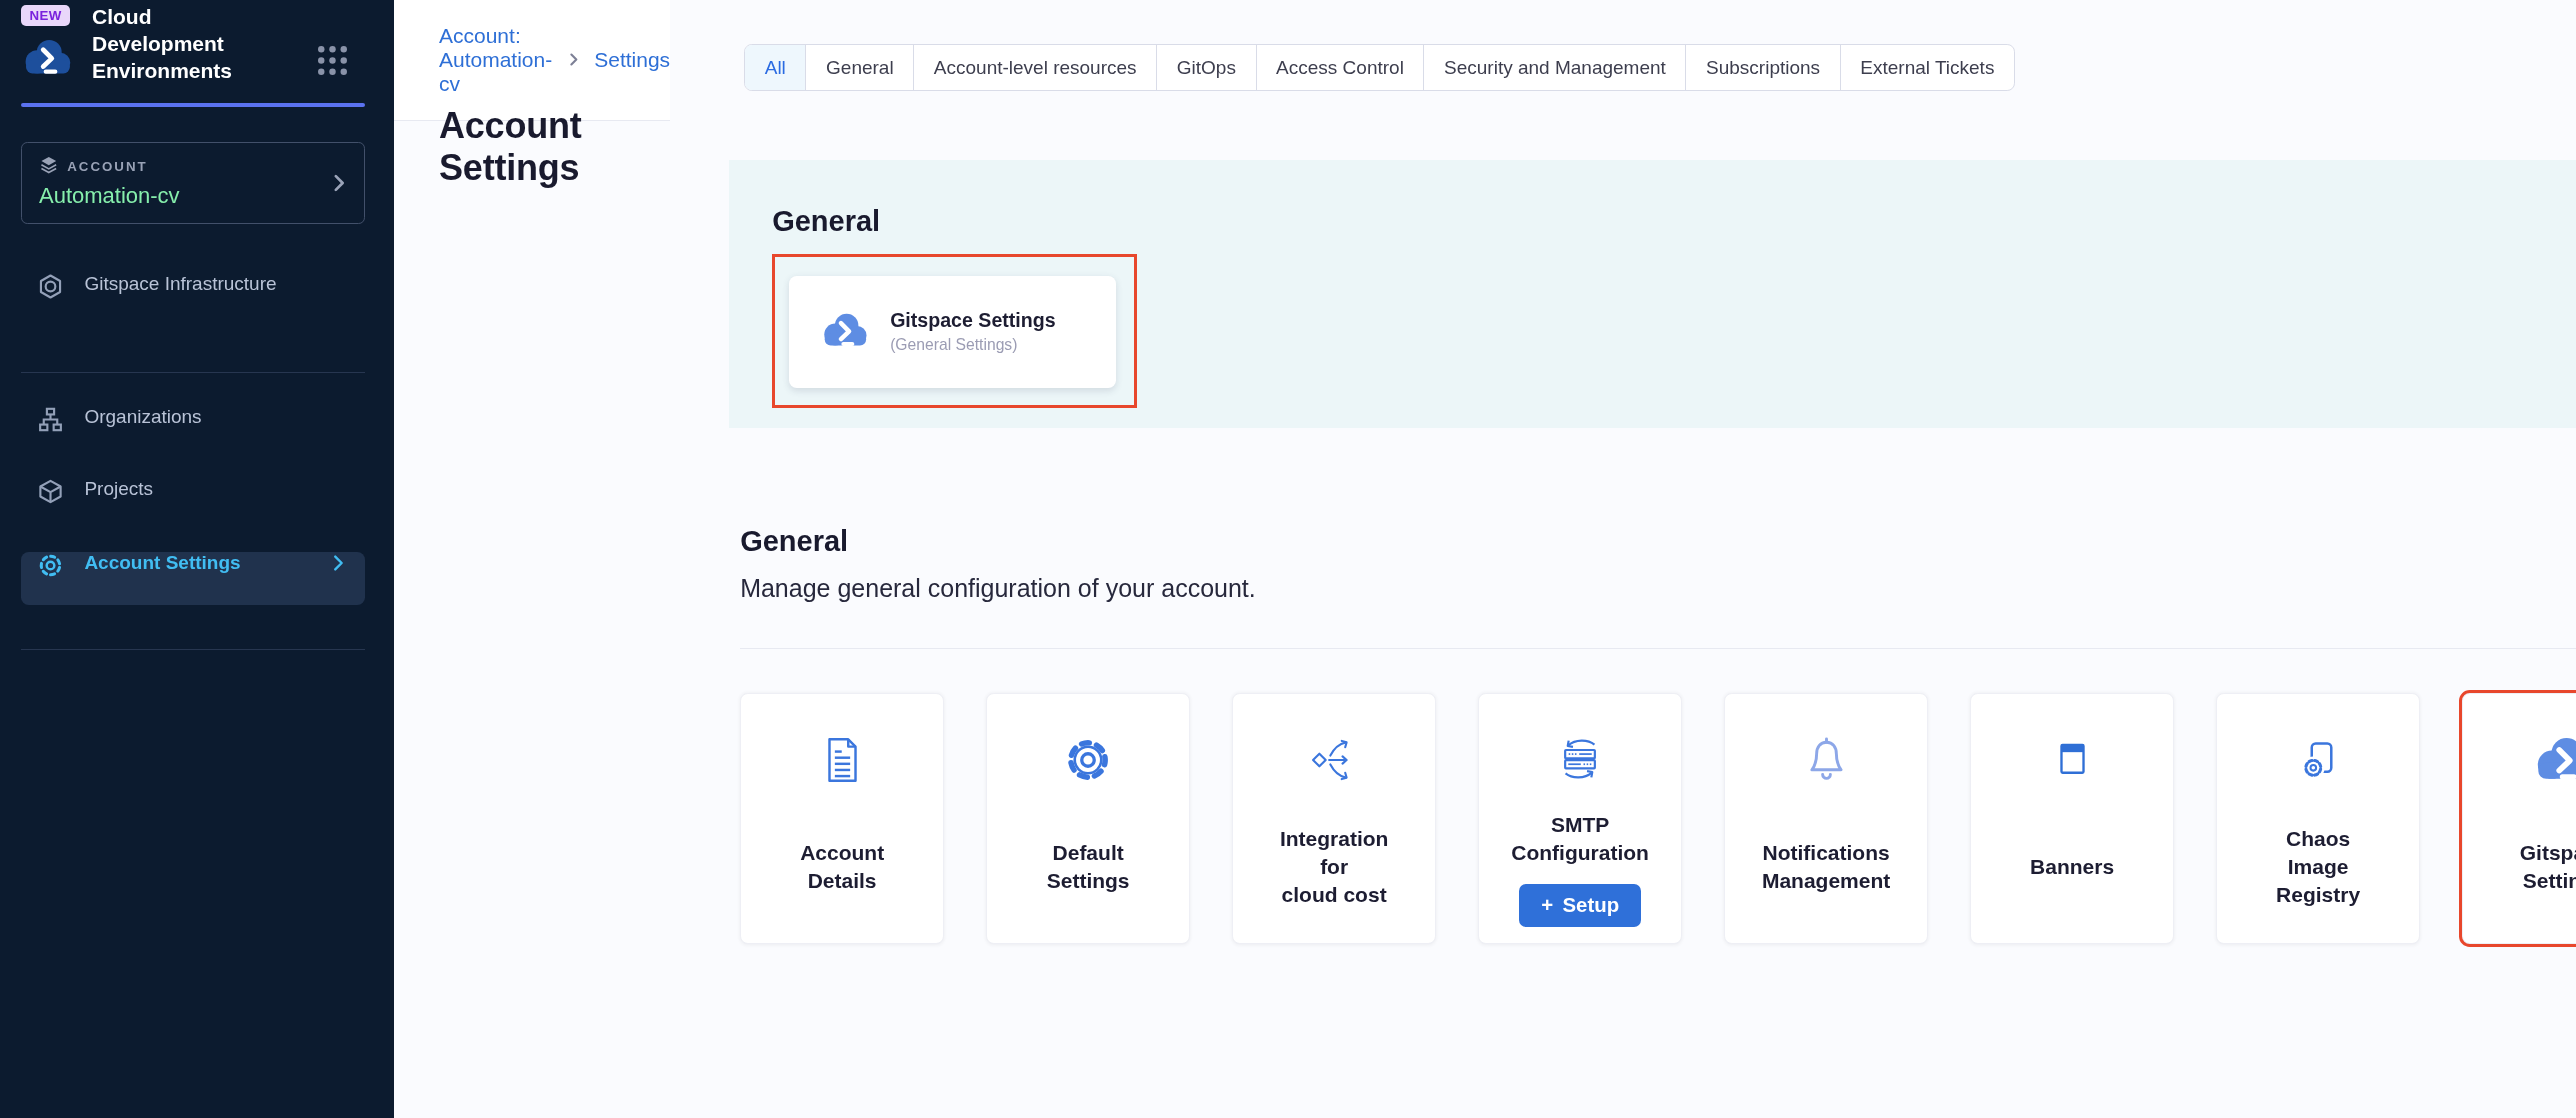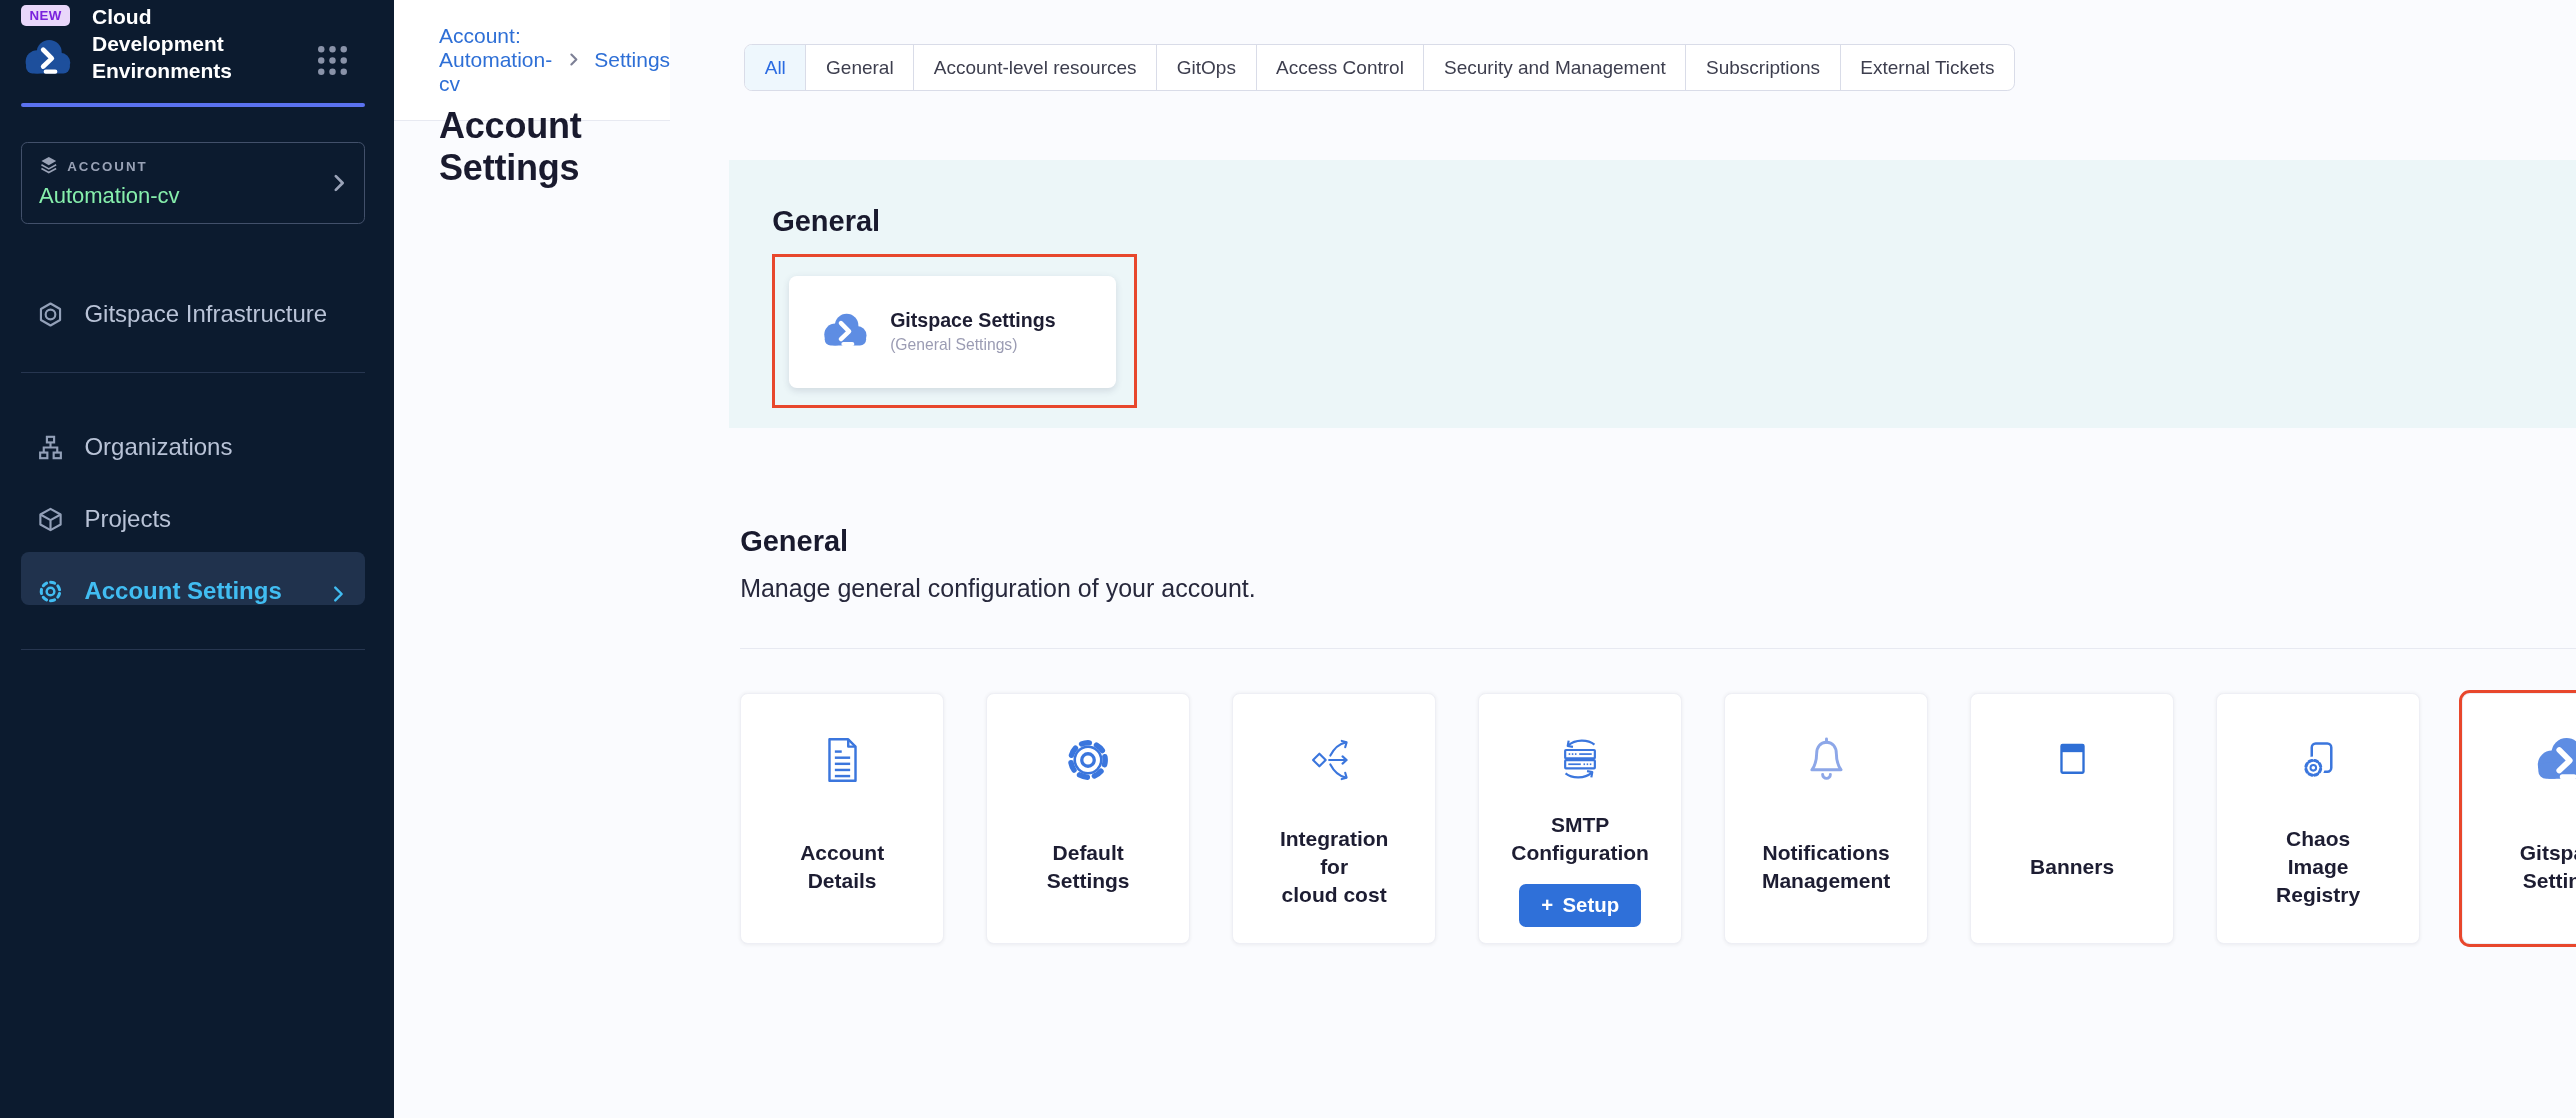--- a/index.html
+++ b/index.html
@@ -24,22 +24,22 @@
     background:#5b72ef; border-radius:2.4px; }
 
   .account-box { margin:23.5px 29px 0 21px; border:1.6px solid #42506a; border-radius:6.3px;
     padding:12.5px 15.7px 14px 17px; position:relative; cursor:pointer; }
   .account-label { display:flex; align-items:center; gap:8.6px; color:#99a2b6;
     font-size:13.3px; font-weight:700; letter-spacing:2px; }
   .account-value { margin-top:5.5px; font-size:22px; color:#86efac; }
   .box-chev { position:absolute; right:14px; top:50%; transform:translateY(-50%); color:#9aa3b8; display:flex; }
 
   nav { margin-top:49px; }
-  .nav-item { display:flex; align-items:flex-end; gap:20.4px; height:55px; padding-left:36px;
-    font-size:24px; color:#b9c3d7; cursor:pointer; margin-top:17px; }
+  .nav-item { display:flex; align-items:flex-start; gap:20.4px; height:55px; padding-left:36px;
+    font-size:19px; color:#b9c3d7; cursor:pointer; margin-top:17px; }
   .nav-item:first-child { margin-top:0; }
   .nav-item .ic { display:flex; width:28px; justify-content:center; }
   .nav-item.selected { margin:19px 29px 0 21px; padding-left:15px; height:53px;
     background:#20324d; border-radius:7.8px; color:#41bdf2; font-weight:600; position:relative; }
   .nav-chev { position:absolute; right:15.7px; color:#41bdf2; display:flex; }
   .nav-divider { border:none; border-top:1.6px solid #273650; margin:44px 29px 33px 21px; }
   .nav-divider.dv2 { margin-top:44px; }
 
   
   main { flex:1; display:flex; min-width:0; }

